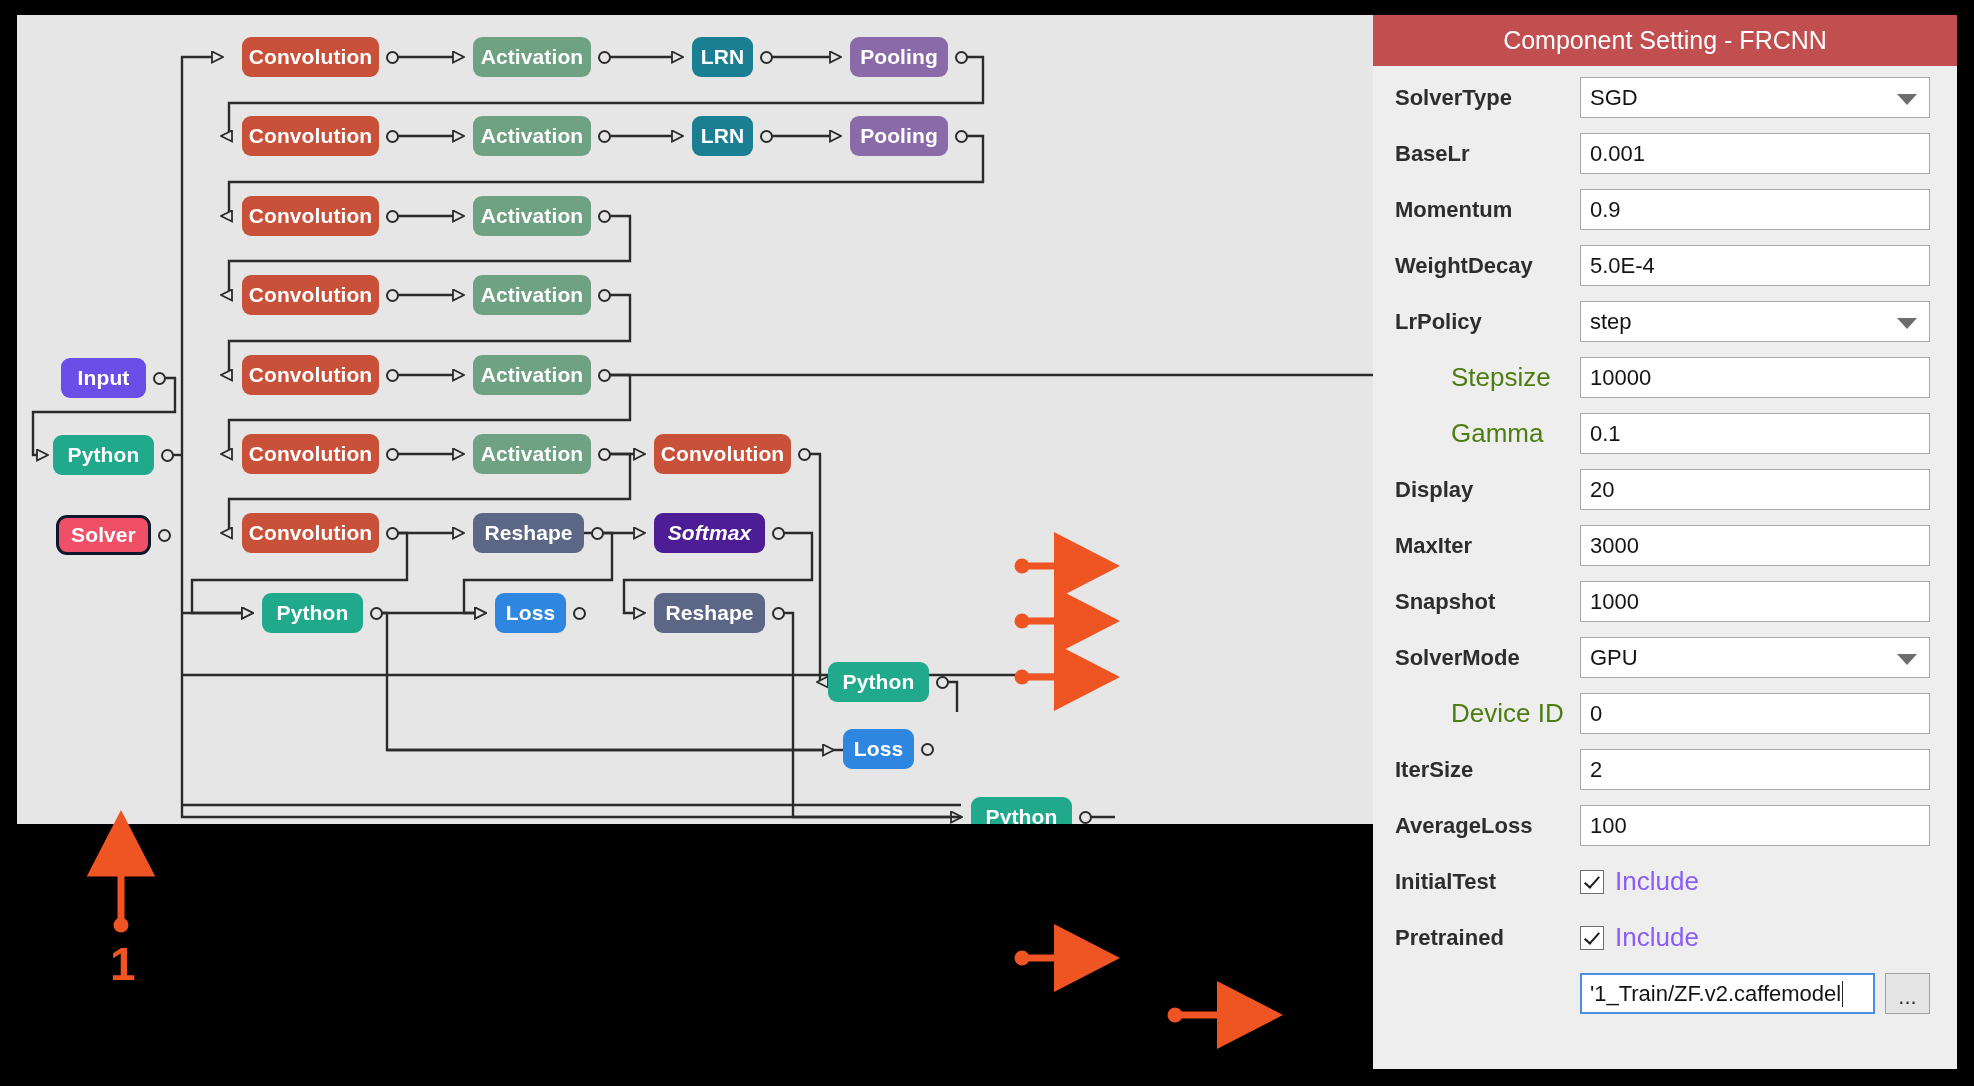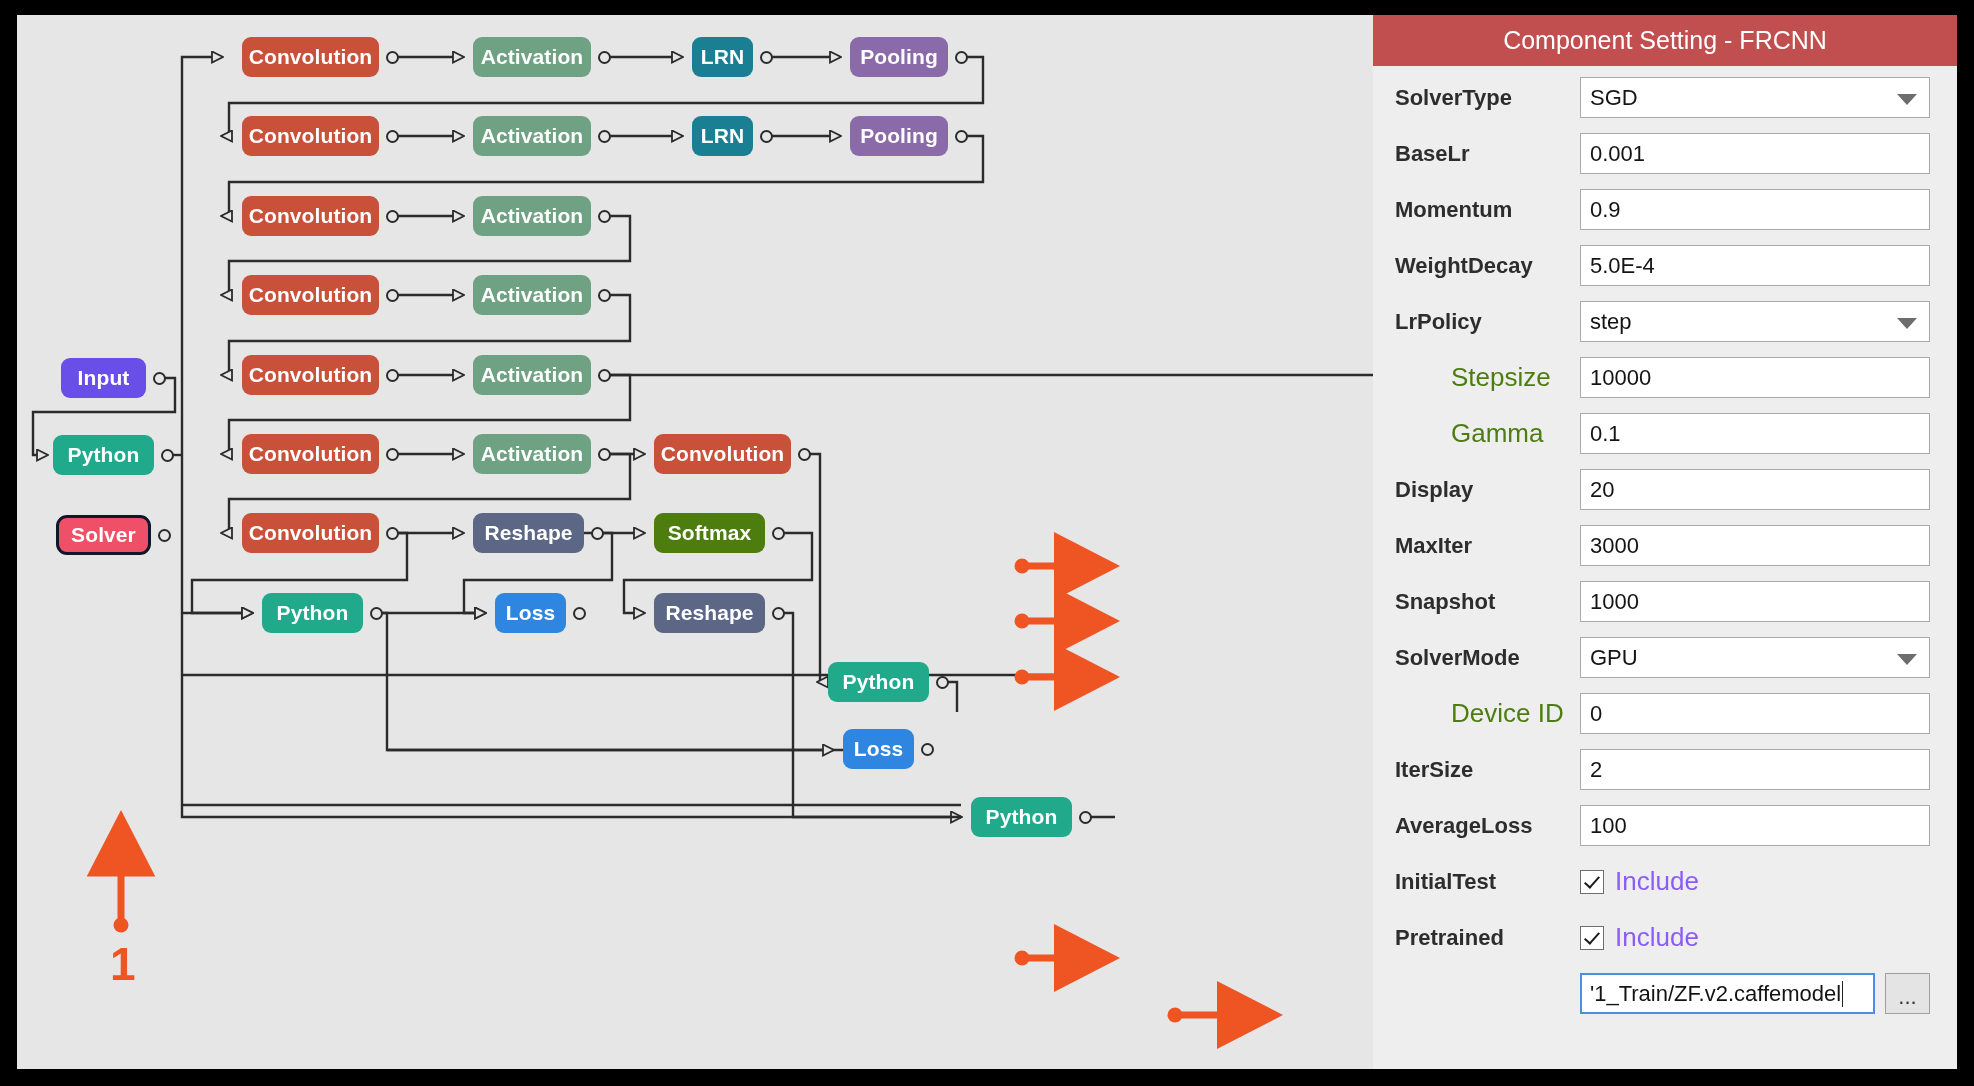--- a/index.html
+++ b/index.html
@@ -11,21 +11,21 @@
     position: relative;
     width: 1974px;
     height: 1086px;
     background: #000000;
     overflow: hidden;
   }
   
   #canvas {
     position: absolute;
     left: 17px; top: 15px;
-    width: 1356px; height: 1054px;
+    width: 1356px; height: 809px;
     background: #e6e6e6;
     overflow: hidden;
   }
   #edges { position: absolute; left: 0; top: 0; width: 1356px; height: 1054px; }
   .node {
     position: absolute;
     display: flex;
     align-items: center;
     justify-content: center;
     color: #ffffff;
@@ -318,21 +318,21 @@
         </div>
         <div class="port" style="left: 781px; top: 432.5px;"></div>
         <div class="node" style="left: 225px; top: 498px; width: 137px; height: 40px; background: rgb(201, 81, 58);">
           <span>Convolution</span>
         </div>
         <div class="port" style="left: 369px; top: 511.5px;"></div>
         <div class="node" style="left: 456px; top: 498px; width: 111px; height: 40px; background: rgb(91, 103, 133);">
           <span>Reshape</span>
         </div>
         <div class="port" style="left: 574px; top: 511.5px;"></div>
-        <div class="node" style="left: 637px; top: 498px; width: 111px; height: 40px; background: #4d7c0f;">
+        <div class="node" style="left: 637px; top: 498px; width: 111px; height: 40px; background: #4c1d95; font-style: italic;">
           <span>Softmax</span>
         </div>
         <div class="port" style="left: 755px; top: 511.5px;"></div>
         <div class="node" style="left: 245px; top: 578px; width: 101px; height: 40px; background: rgb(33, 169, 140);">
           <span>Python</span>
         </div>
         <div class="port" style="left: 353px; top: 591.5px;"></div>
         <div class="node" style="left: 478px; top: 578px; width: 71px; height: 40px; background: rgb(47, 134, 224);">
           <span>Loss</span>
         </div>

